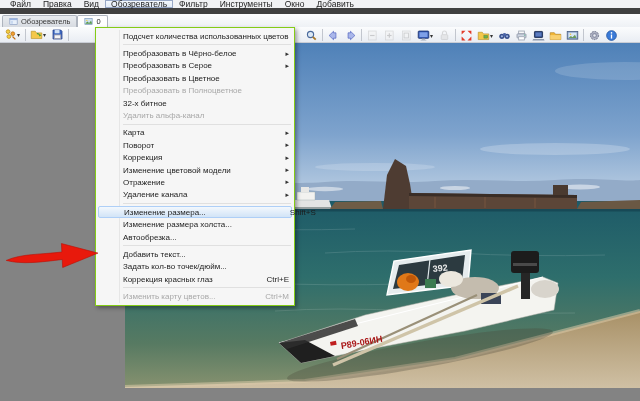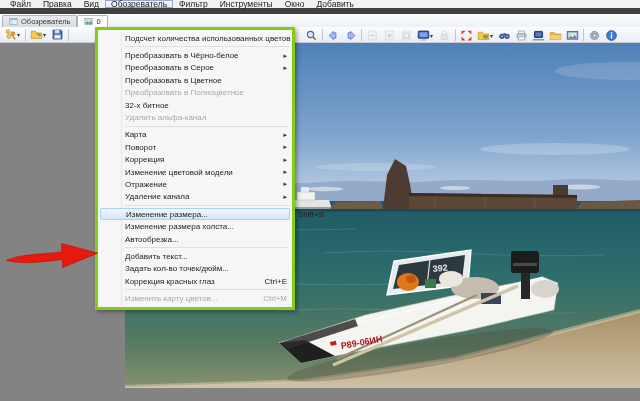--- a/index.html
+++ b/index.html
@@ -41,27 +41,27 @@
   .tbtn.dis { opacity:.45; filter:grayscale(.8); }
   .caret { font-size:6px; color:#333; margin-left:-2px; width:6px; display:inline-block; }
   .tb-sep { width:1px; height:12px; background:#c2c6ce; margin:0 2px; }
 
   
   .main { position:relative; width:640px; height:345px; background:#838383; }
   .photo { position:absolute; left:125px; top:0; width:515px; height:345px; }
 
   
   .dropdown { position:absolute; left:95px; top:27px; width:200px; z-index:40;
-    background:#f6f6f6; border:3px solid #84cc16; box-shadow:2px 2px 4px rgba(0,0,0,.35);
+    background:#f6f6f6; border:1px solid #84cc16; box-shadow:2px 2px 4px rgba(0,0,0,.35);
     padding:2px 0; }
   .dropdown::before { content:""; position:absolute; left:23px; top:2px; bottom:2px; width:1px; background:#e6e6e6; }
   .menu-item { height:12.4px; display:flex; align-items:center; padding:0 5px 0 27px;
     font-size:8px; color:#1c1c1c; position:relative; white-space:nowrap; }
   .mi-label { flex:1; }
-  .mi-right { margin-left:10px; color:#1c1c1c;padding-left:32px; }
+  .mi-right { margin-left:4px; color:#1c1c1c;padding-left:32px; }
   .mi-right.arr { font-size:7px; color:#333; }
   .menu-item.disabled .mi-label, .menu-item.disabled .mi-right { color:#a8a8a8; }
   .menu-item.highlighted { background:linear-gradient(#f3f8fd,#d2e4f7); border:1px solid #aecff7;
     border-radius:2px; margin:0 2px; padding:0 3px 0 25px; height:12.4px;gap:48px; }
   .menu-sep { height:1px; background:#e0e0e0; margin:2px 3px 2px 27px; }
 
   
   .red-arrow { position:absolute; left:4px; top:194px; z-index:60; transform:rotate(-3deg); }
 </style>
 </head>

